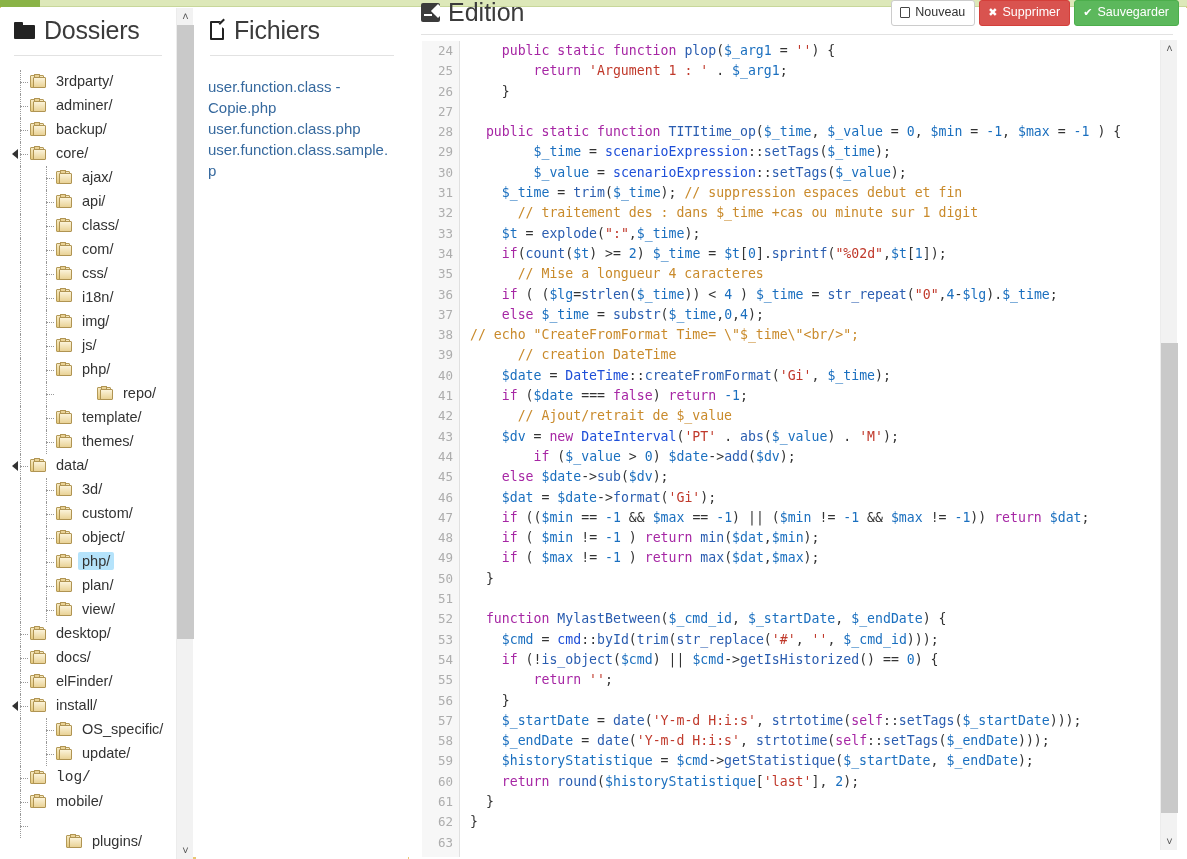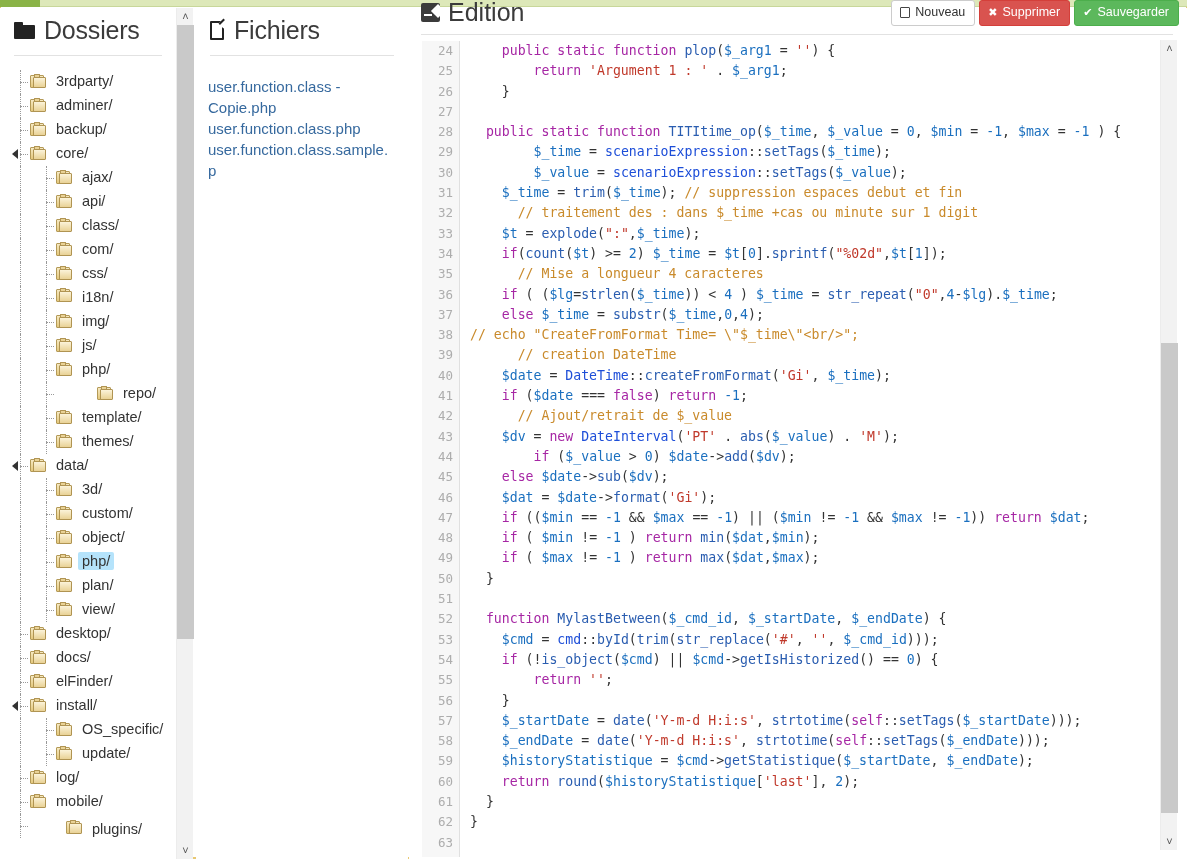--- a/index.html
+++ b/index.html
@@ -655,21 +655,21 @@
             <span class="back"></span>
             <span class="tab"></span>
             <span class="front"></span>
           </span>
           <span class="lbl">update/</span>
         </span>
       </div>
       <div class="tnode">
         <span class="vline-full" style="left: 20px;"></span>
         <span class="hconn" style="left: 20px; width: 8px;"></span>
-        <span style="display: flex; align-items: center; position: absolute; left: 30px; top: 2px;">
+        <span style="display: flex; align-items: center; position: absolute; left: 30px; top: 2px; font-family: Liberation Mono, monospace;">
           <span class="fico">
             <span class="back"></span>
             <span class="tab"></span>
             <span class="front"></span>
           </span>
           <span class="lbl">log/</span>
         </span>
       </div>
       <div class="tnode">
         <span class="vline-full" style="left: 20px;"></span>
@@ -679,21 +679,21 @@
             <span class="back"></span>
             <span class="tab"></span>
             <span class="front"></span>
           </span>
           <span class="lbl">mobile/</span>
         </span>
       </div>
       <div class="tnode">
         <span class="vline-full" style="left: 20px;"></span>
         <span class="hconn" style="left: 20px; width: 8px;"></span>
-        <span style="display: flex; position: absolute; left: 30px; top: 6px; padding-left: 36px;">
+        <span style="display: flex; align-items: center; position: absolute; left: 30px; top: 18px; padding-left: 36px;">
           <span class="fico">
             <span class="back"></span>
             <span class="tab"></span>
             <span class="front"></span>
           </span>
           <span class="lbl">plugins/</span>
         </span>
       </div>
     </div>
 </div>

